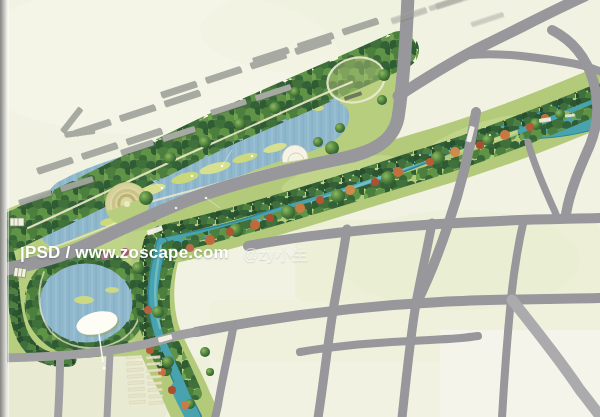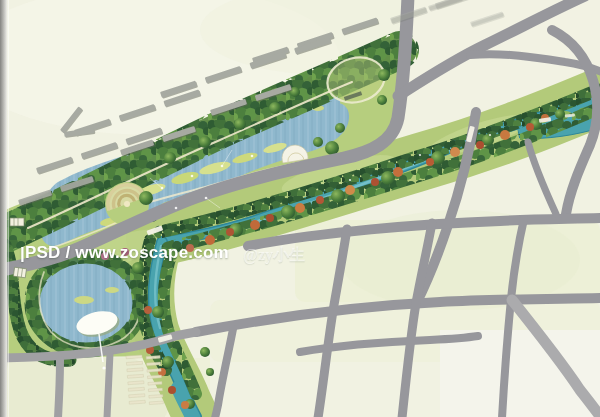--- a/index.html
+++ b/index.html
@@ -2,21 +2,21 @@
 <html><head>
 <meta charset="utf-8">
 <style>
   html,body{margin:0;padding:0;background:#ddd;font-family:"Liberation Sans",sans-serif;}
   .stage{position:relative;width:600px;height:417px;overflow:hidden;background:#6d28d9;padding-left:34px;}
   .stage svg{position:absolute;left:0;top:0;}
   .wm{position:absolute;left:20px;top:243px;color:#fff;font-weight:bold;font-size:17px;
       letter-spacing:.2px;text-shadow:0 1px 2px rgba(40,60,40,.35);white-space:nowrap;}
   .wm .bar{display:inline-block;transform:translateY(1px);}
   .wm2{position:absolute;left:243px;top:245px;color:rgba(255,255,255,.55);font-weight:bold;
-       font-size:16px;white-space:nowrap;text-shadow:0 1px 1px rgba(60,80,60,.15);font-family:Liberation Serif, serif;}
+       font-size:16px;white-space:nowrap;text-shadow:0 1px 1px rgba(60,80,60,.15);}
 </style>
 </head>
 <body>
 
 <div class="stage">
 <svg width="600" height="417" viewBox="0 0 600 417">
   <defs>
     <linearGradient id="edgeG" x1="0" y1="0" x2="1" y2="0">
       <stop offset="0" stop-color="#848481"></stop>
           <stop offset=".45" stop-color="#b9b9b5"></stop>

